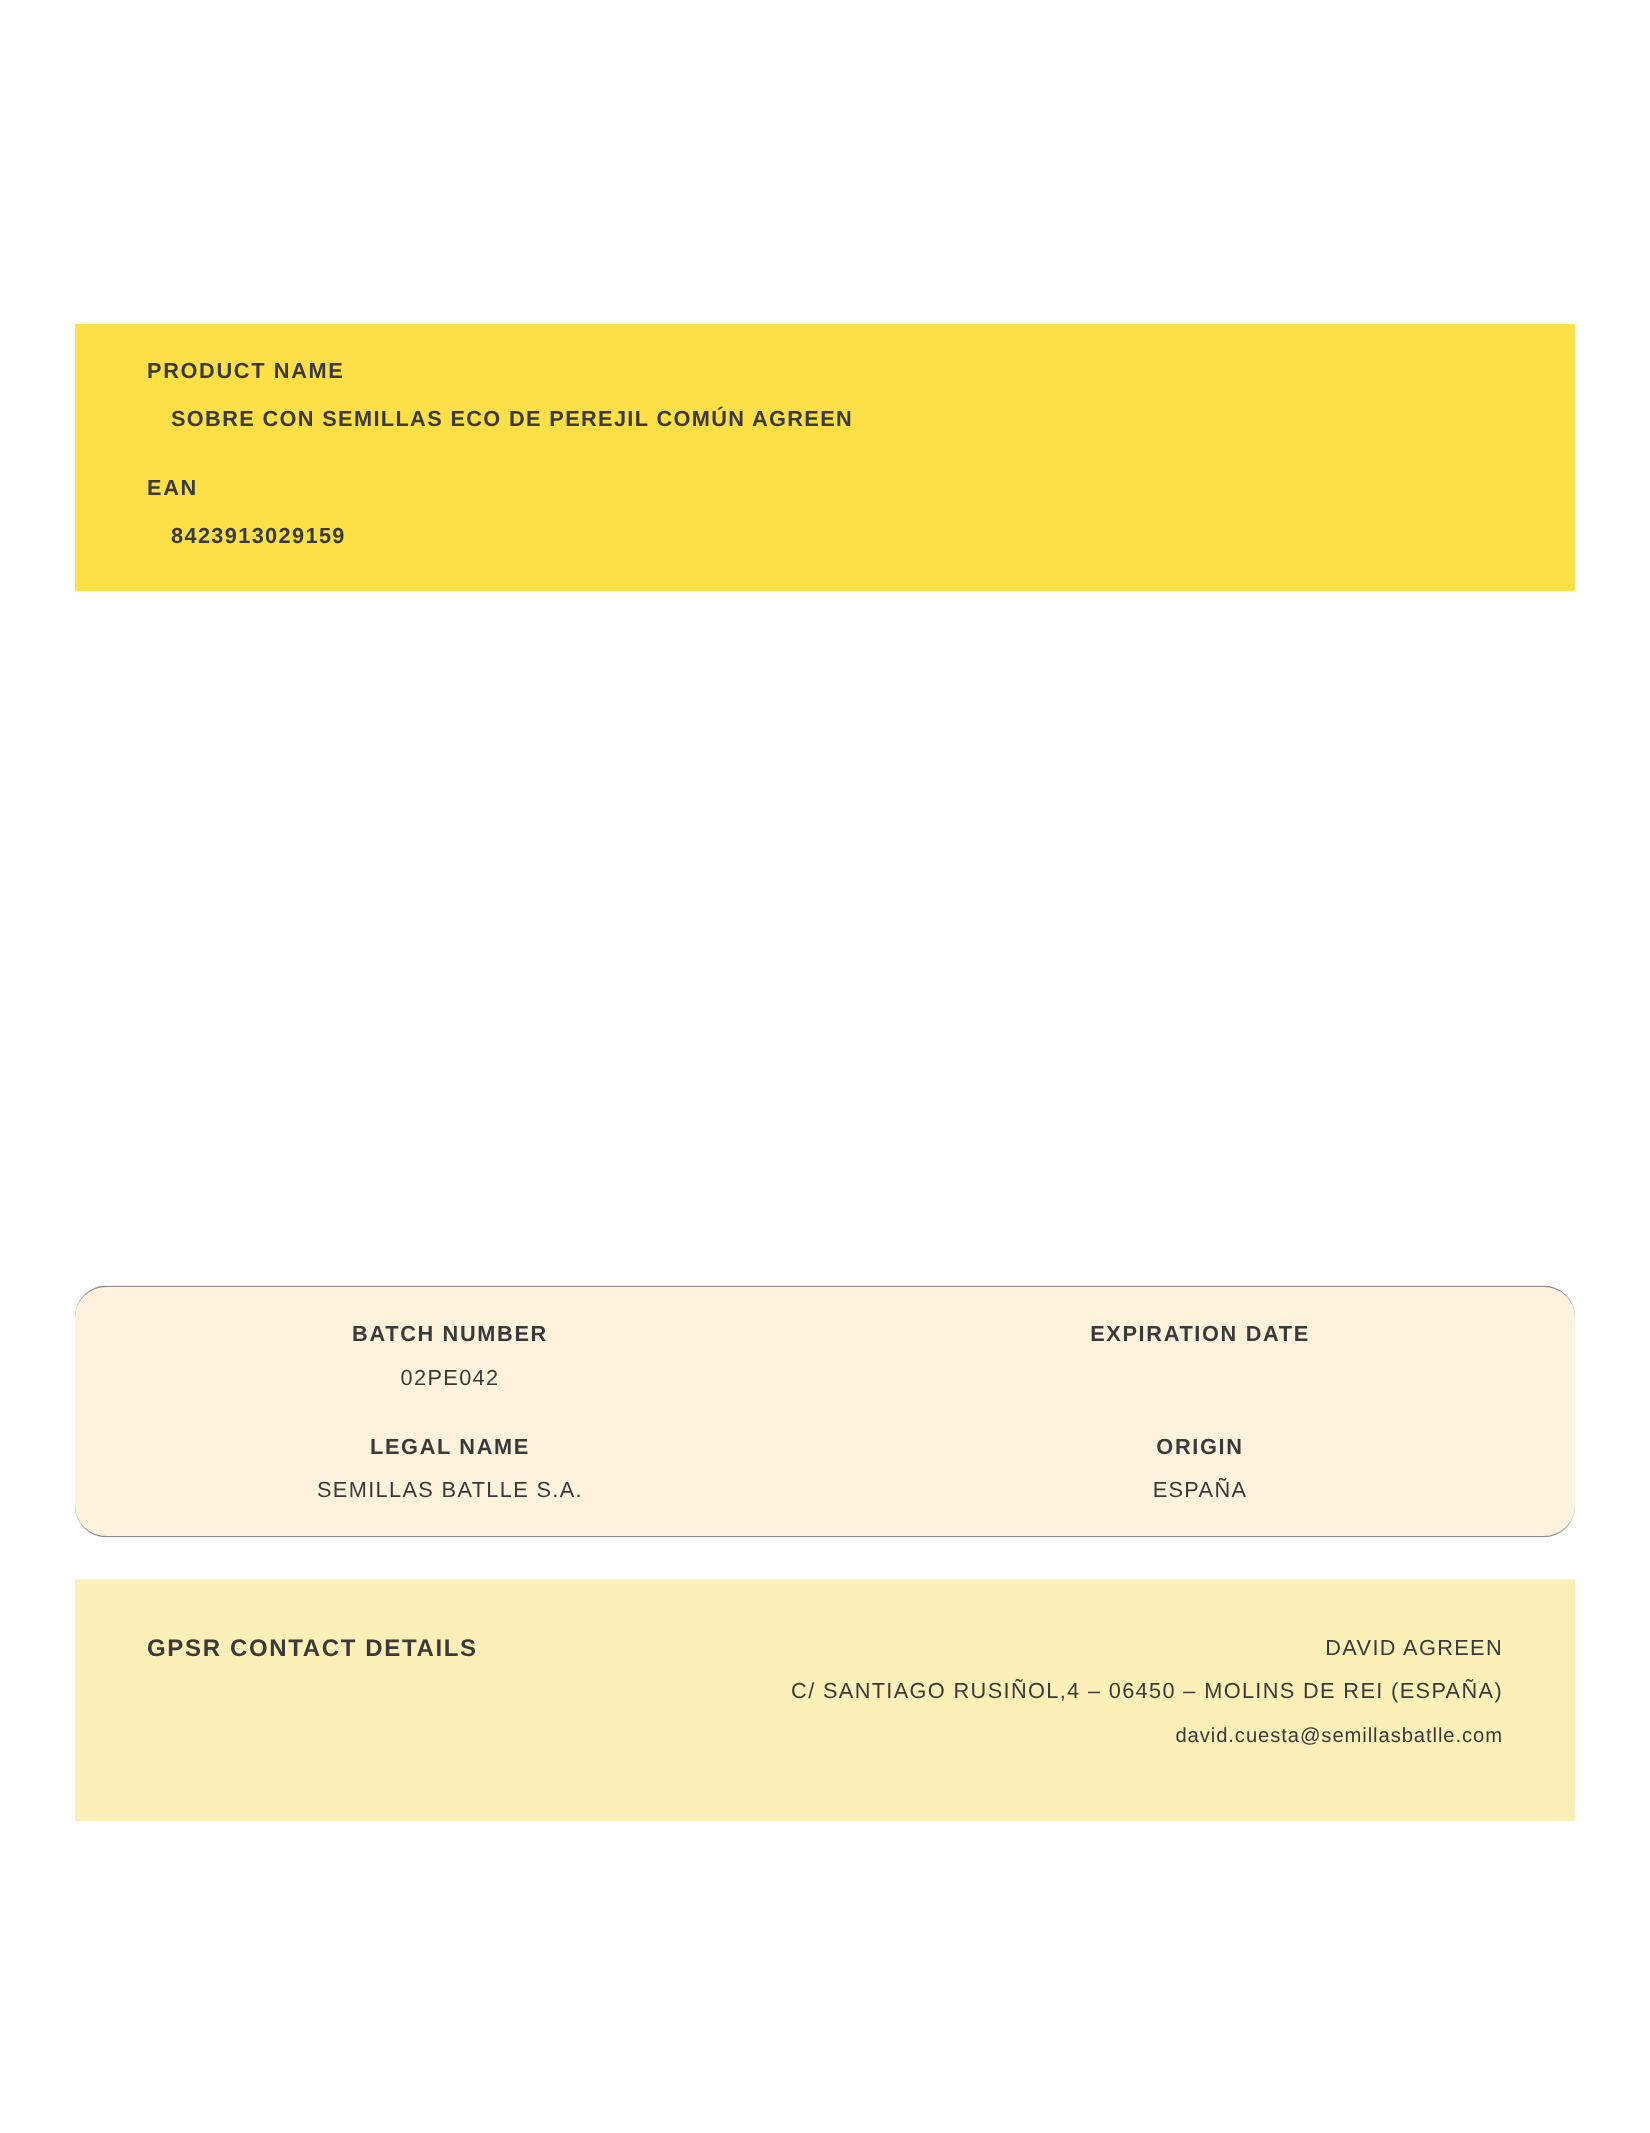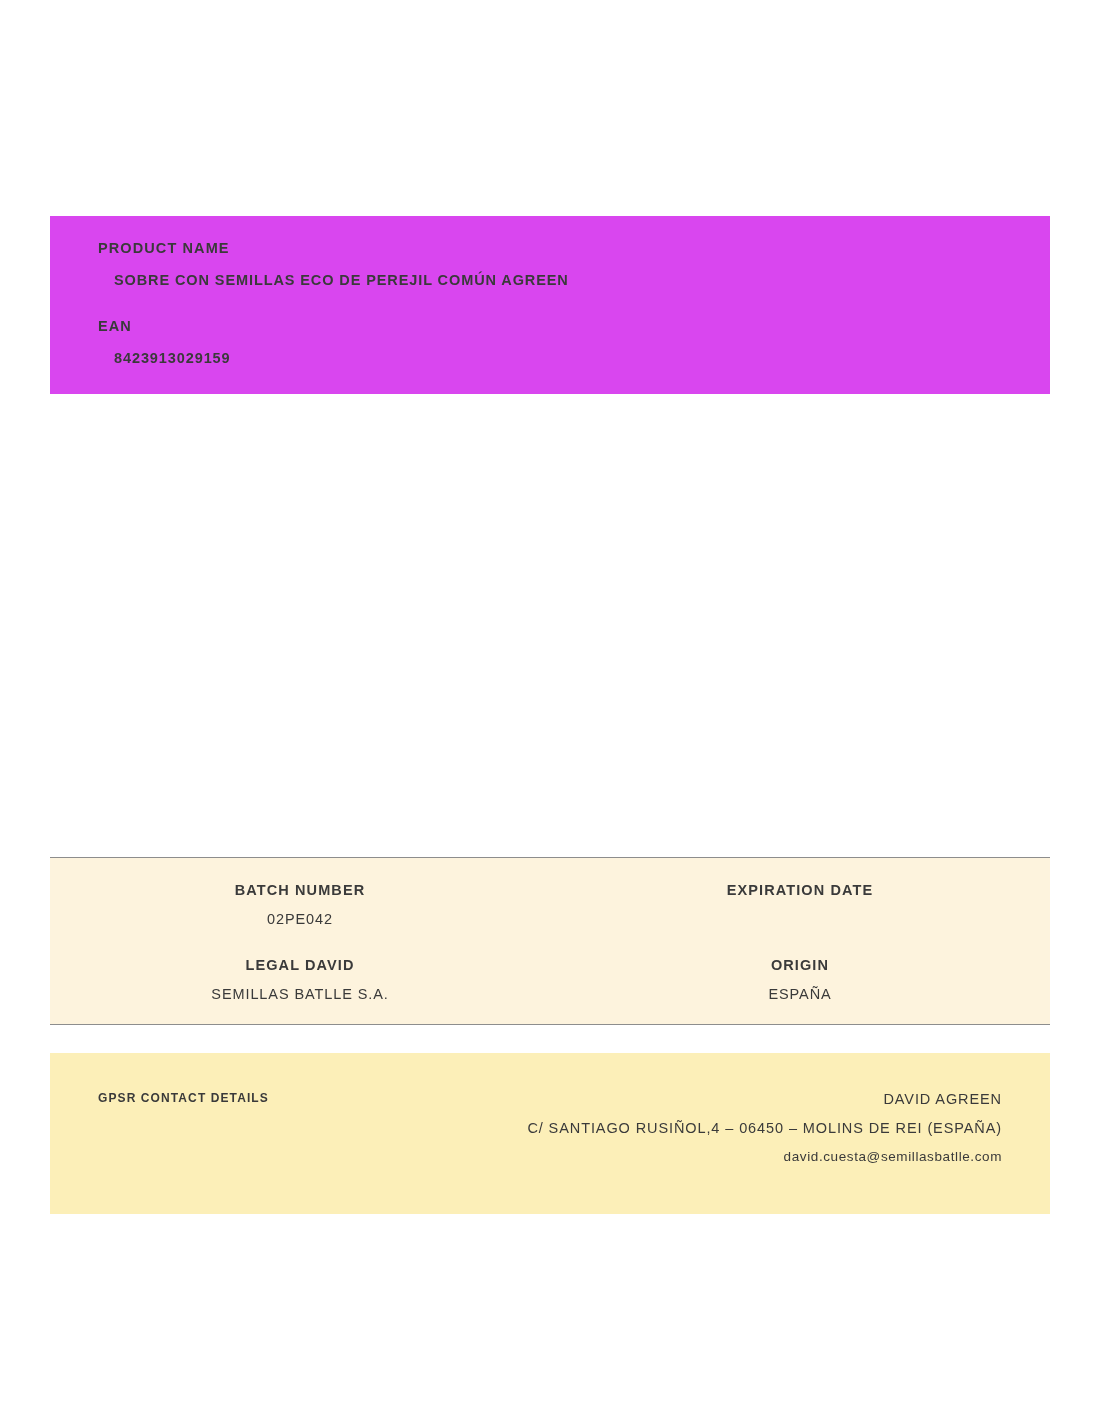--- a/index.html
+++ b/index.html
@@ -23,21 +23,21 @@
     width: 1100px;
     height: 1422px;
   }
 
   
   .top-block {
     position: absolute;
     left: 50px;
     top: 216px;
     width: 1000px;
-    background: #d946ef;
+    background: #fde047;
     border-bottom: 1px solid #8d8d8d;
     box-sizing: border-box;
     padding: 24px 48px 26px 48px;
   }
   .field-label {
     font-size: 14.5px;
     font-weight: bold;
     letter-spacing: 1.1px;
     color: #3a3a3a;
     margin: 0 0 12px 0;
@@ -70,20 +70,21 @@
   .details-block {
     position: absolute;
     left: 50px;
     top: 857px;
     width: 1000px;
     background: #fdf3dd;
     border-top: 1px solid #8d8d8d;
     border-bottom: 1px solid #8d8d8d;
     box-sizing: border-box;
     padding: 24px 0 22px 0;
+    border-radius: 21px;
   }
   .details-grid {
     display: grid;
     grid-template-columns: 1fr 1fr;
     row-gap: 30px;
   }
   .detail-cell {
     text-align: center;
   }
   .detail-label {
@@ -108,21 +109,21 @@
     width: 1000px;
     height: 161px;
     background: #fcefb8;
     box-sizing: border-box;
     padding: 38px 48px 0 48px;
     display: flex;
     justify-content: space-between;
     align-items: flex-start;
   }
   .gpsr-title {
-    font-size: 12px;
+    font-size: 16px;
     font-weight: bold;
     letter-spacing: 1.1px;
     color: #3a3a3a;
     white-space: nowrap;
   }
   .gpsr-lines {
     text-align: right;
   }
   .gpsr-line {
     font-size: 14.5px;
@@ -157,21 +158,21 @@
   <section class="details-block">
     <div class="details-grid">
       <div class="detail-cell">
         <p class="detail-label">BATCH NUMBER</p>
         <p class="detail-value">02PE042</p>
       </div>
       <div class="detail-cell">
         <p class="detail-label">EXPIRATION DATE</p>
       </div>
       <div class="detail-cell">
-        <p class="detail-label">LEGAL DAVID</p>
+        <p class="detail-label">LEGAL NAME</p>
         <p class="detail-value">SEMILLAS BATLLE S.A.</p>
       </div>
       <div class="detail-cell">
         <p class="detail-label">ORIGIN</p>
         <p class="detail-value">ESPAÑA</p>
       </div>
     </div>
   </section>
 
   <section class="gpsr-block">

